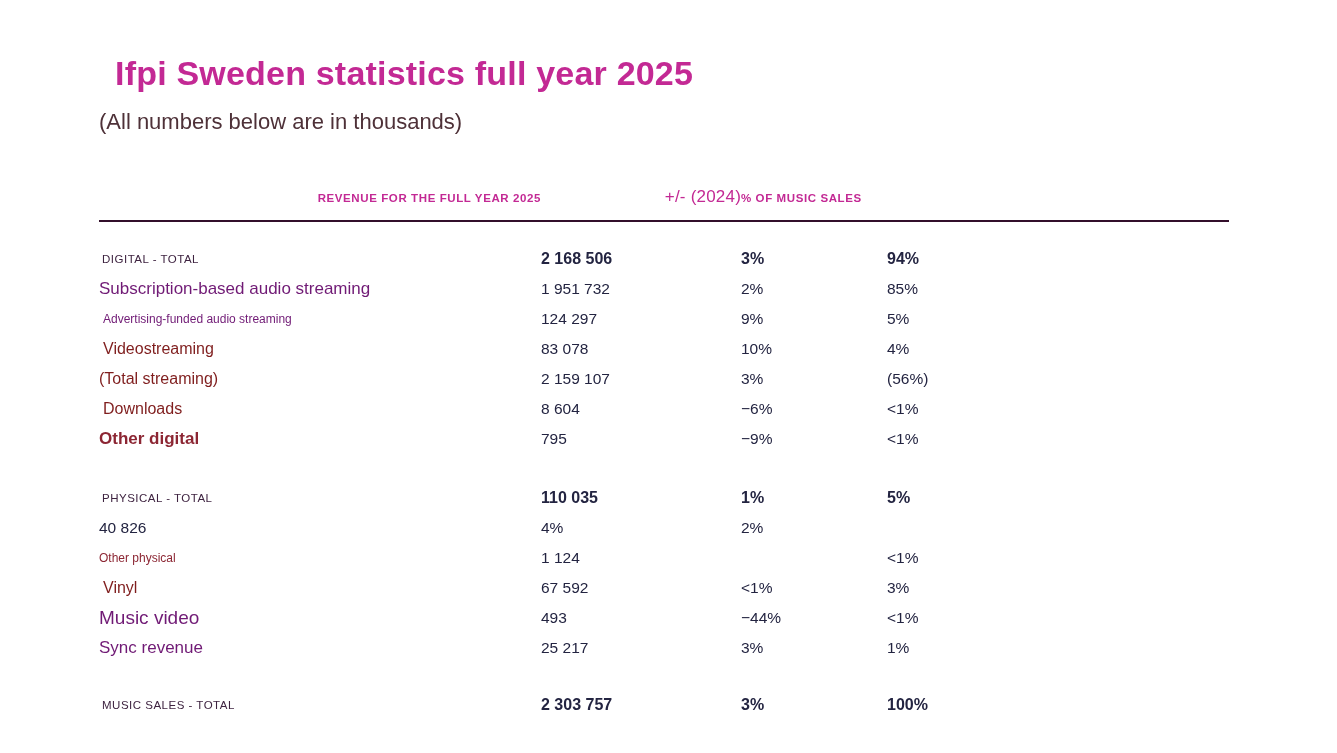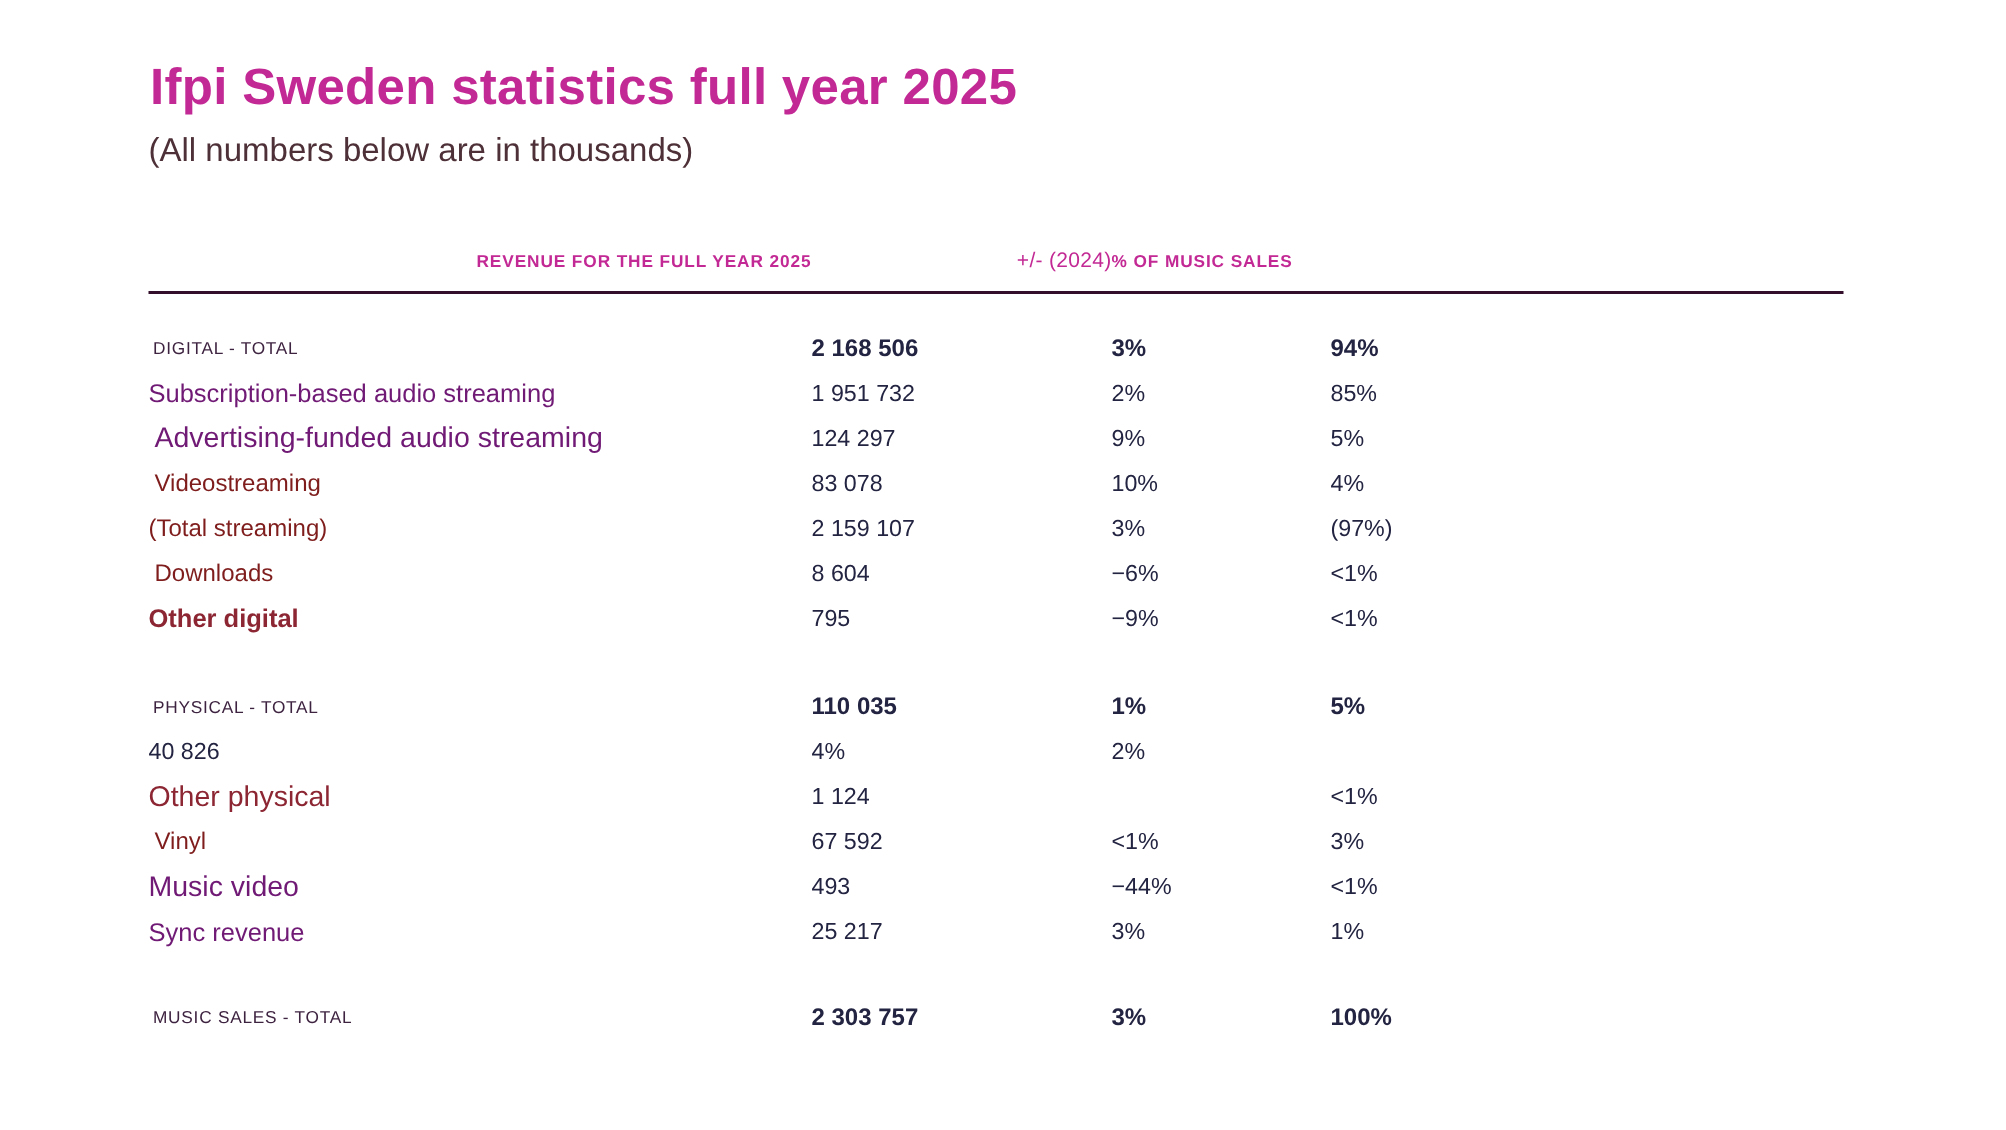--- a/index.html
+++ b/index.html
@@ -3,48 +3,48 @@
 <meta charset="utf-8">
 <style>
   html,body{margin:0;padding:0;}
   body{
     width:1337px;height:753px;overflow:hidden;background:#ffffff;
     font-family:"Liberation Sans",sans-serif;
     -webkit-font-smoothing:antialiased;
   }
   .wrap{padding:38px 108px 0 99px;}
   .title{
-    margin:1px;font-size:34px;line-height:1.15;font-weight:600;
+    margin:16px;font-size:34px;line-height:1.15;font-weight:600;
     color:#c32994;letter-spacing:0.2px;
   }
   .subtitle{margin-top:9px;font-size:22px;line-height:1.2;color:#4e3138;font-weight:400;}
 
   .thead{
     display:grid;grid-template-columns:1fr 200px 146px 298px;
     padding-right:44px;align-items:baseline;margin-top:52px;
   }
   .th{color:#c32994;font-size:11.5px;font-weight:700;letter-spacing:0.6px;white-space:nowrap;}
   .th.area{font-size:13.5px;font-weight:600;letter-spacing:0.8px;}
   .th.revenue{text-align:right;}
-  .th.change{text-align:right;font-size:14px;font-weight:500;letter-spacing:0.2px;}
+  .th.change{text-align:right;font-size:17px;font-weight:500;letter-spacing:0.2px;}
   .th.share{text-align:left;padding-right:10px;}
   .rule{height:2px;background:#330f2b;margin-top:13px;}
 
   .tbody{margin-top:22px;}
   .row{
     display:grid;grid-template-columns:1fr 200px 146px 298px;
     padding-right:44px;height:30px;align-items:center;
   }
   .c{white-space:nowrap;}
   .label{font-size:16px;color:#7f1d1d;padding-left:4px;}
   .num{text-align:left;font-size:15.5px;color:#232441;font-variant-numeric:tabular-nums;}
   .lbl-brick{color:#701a75;}
   .lbl-maroon{color:#8c2633;}
   .pl0{padding-left:0;}
-  .s14{font-size:19px;}.s15{font-size:19px;}.s16{font-size:16px;}.s17{font-size:17px;}
+  .s14{font-size:19px;}.s15{font-size:12px;}.s16{font-size:16px;}.s17{font-size:17px;}
   .w6{font-weight:600;}
   .row.section .label{
     font-size:11.5px;letter-spacing:0.5px;color:#3e2340;font-weight:500;padding-left:3px;
   }
   .row.section .num{font-weight:700;font-size:16px;}
   .gap1{margin-top:29px;}
   .gap2{margin-top:27px;}
 </style>
 </head>
 <body>
@@ -87,21 +87,21 @@
       <div class="c label s16">Videostreaming</div>
       <div class="c num">83 078</div>
       <div class="c num">10%</div>
       <div class="c num">4%</div>
     </div>
 
     <div class="row">
       <div class="c label s16 pl0">(Total streaming)</div>
       <div class="c num">2 159 107</div>
       <div class="c num">3%</div>
-      <div class="c num">(97%)</div>
+      <div class="c num">(56%)</div>
     </div>
 
     <div class="row">
       <div class="c label s16">Downloads</div>
       <div class="c num">8 604</div>
       <div class="c num">−6%</div>
       <div class="c num">&lt;1%</div>
     </div>
 
     <div class="row">

